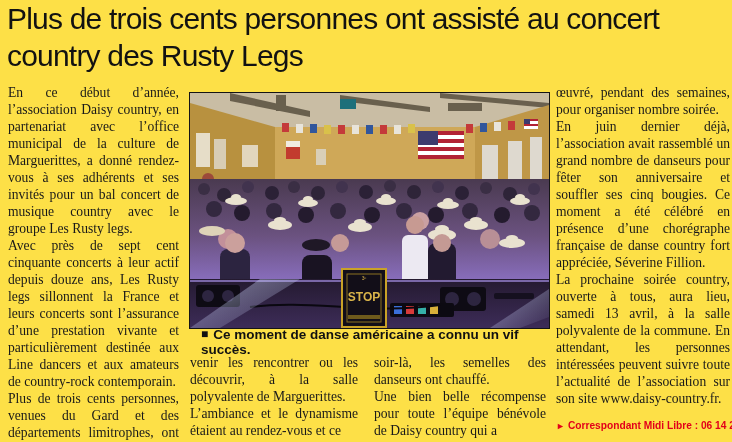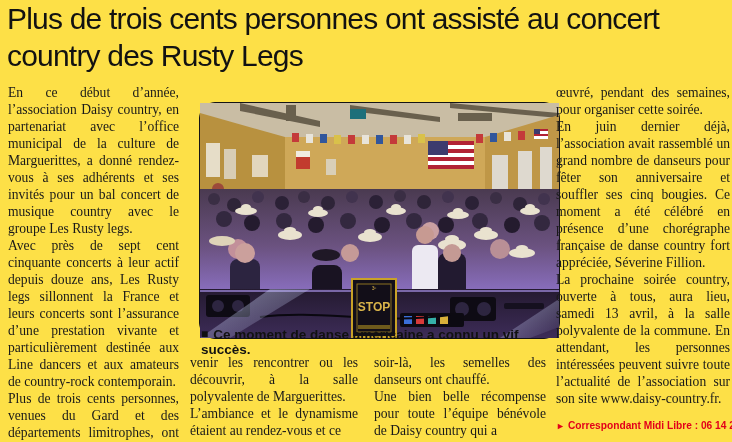--- a/index.html
+++ b/index.html
@@ -50,21 +50,21 @@
 <div class="page">
 
   <h1 class="headline">Plus de trois cents personnes ont assisté au concert country des Rusty Legs</h1>
 
   <div class="col col-left">
       <p>En ce début d’année, l’association Daisy country, en partenariat avec l’office municipal de la culture de Marguerittes, a donné rendez-vous à ses adhérents et ses invités pour un bal concert de musique country avec le groupe Les Rusty legs.</p>
       <p>Avec près de sept cent cinquante concerts à leur actif depuis douze ans, Les Rusty legs sillonnent la France et leurs concerts sont l’assurance d’une prestation vivante et particulièrement destinée aux Line dancers et aux amateurs de country-rock contemporain.</p>
       <p>Plus de trois cents personnes, venues du Gard et des départements limitrophes, ont répondu à cet appel pour</p>
     </div>
 
-  <figure class="photo-frame" style="margin:12px;border-radius:16px;">
+  <figure class="photo-frame" style="margin:2px;">
     <svg width="359" height="235" viewBox="0 0 359 235">
       <defs>
         <linearGradient id="crowdGrad" x1="0" y1="0" x2="0" y2="1">
           <stop offset="0" stop-color="#4a3a50"></stop>
           <stop offset="0.55" stop-color="#6b5280"></stop>
           <stop offset="1" stop-color="#8a6fc0"></stop>
         </linearGradient>
         <linearGradient id="stageGrad" x1="0" y1="0" x2="0" y2="1">
           <stop offset="0" stop-color="#241a30"></stop>
           <stop offset="1" stop-color="#3d2c58"></stop>
@@ -243,21 +243,21 @@
 
   <div class="col col-mid-a">
       <p>venir les rencontrer ou les découvrir, à la salle polyvalente de Marguerittes.</p>
       <p>L’ambiance et le dynamisme étaient au rendez-vous et ce</p>
     </div>
   <div class="col col-mid-b">
       <p>soir-là, les semelles des danseurs ont chauffé.</p>
       <p>Une bien belle récompense pour toute l’équipe bénévole de Daisy country qui a</p>
     </div>
   <div class="col col-right">
-      <p>œuvré, pendant des semaines, pour organiser cette soirée.</p>
+      <p>œuvré, pendant des semaines, pour organiser nombre soirée.</p>
       <p>En juin dernier déjà, l’association avait rassemblé un grand nombre de danseurs pour fêter son anniversaire et souffler ses cinq bougies. Ce moment a été célébré en présence d’une chorégraphe française de danse country fort appréciée, Séverine Fillion.</p>
       <p>La prochaine soirée country, ouverte à tous, aura lieu, samedi 13 avril, à la salle polyvalente de la commune. En attendant, les personnes intéressées peuvent suivre toute l’actualité de l’association sur son site www.daisy-country.fr.</p>
     </div>
 
   <div class="footer-line">
     <span class="arrow">►</span><span>Correspondant Midi Libre :</span>
     <span>06 14 23 83 99</span>
   </div>
 
 </div>

